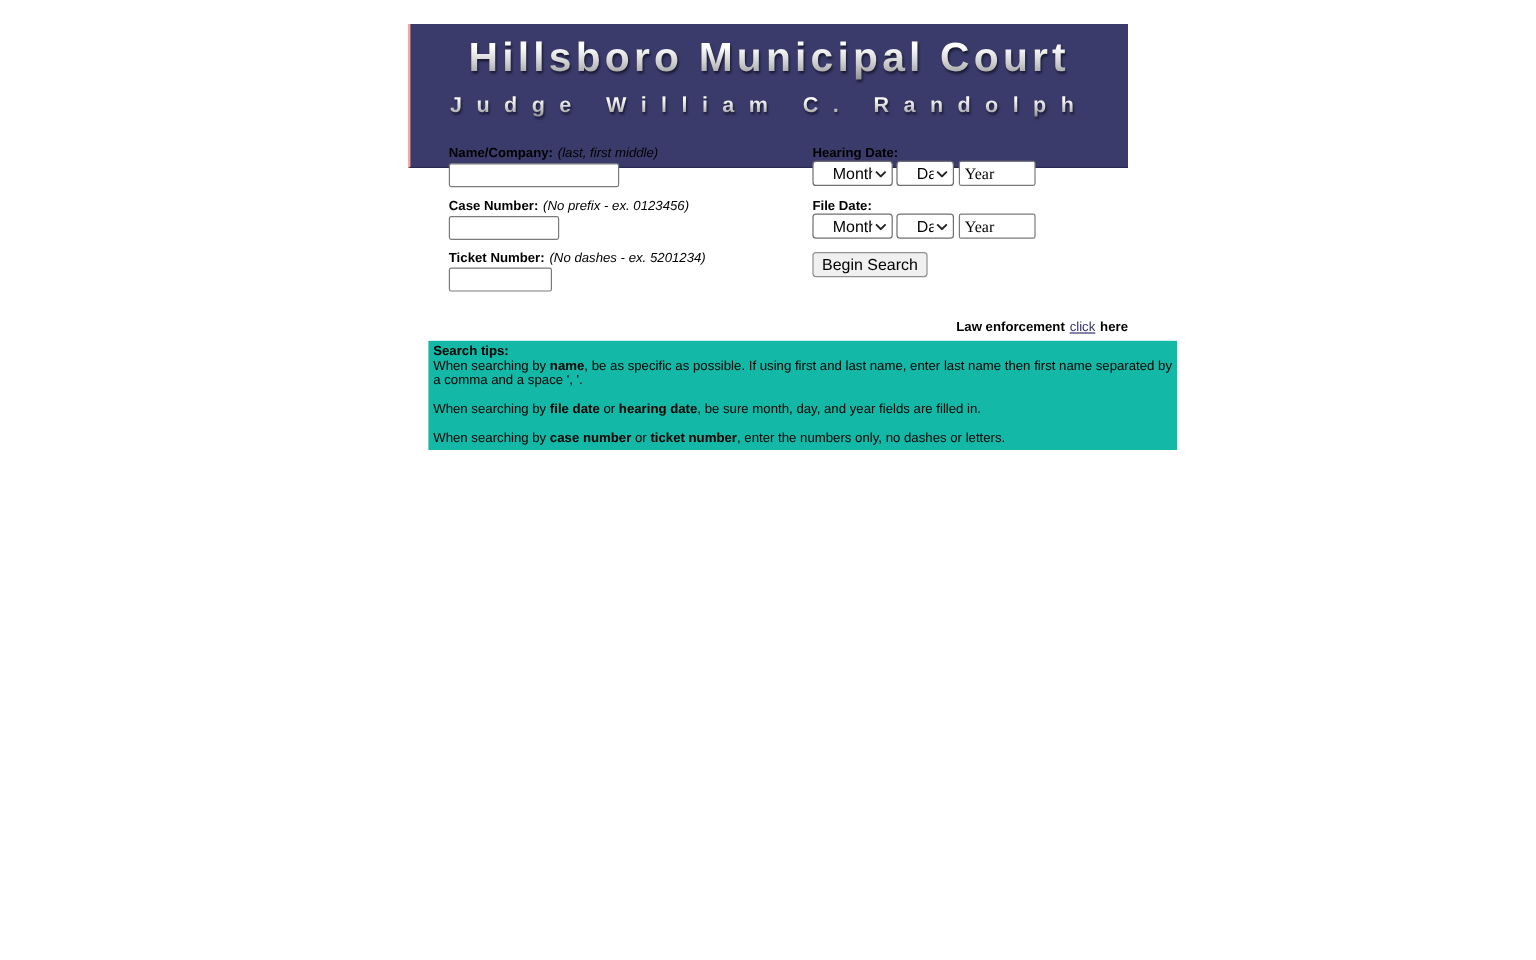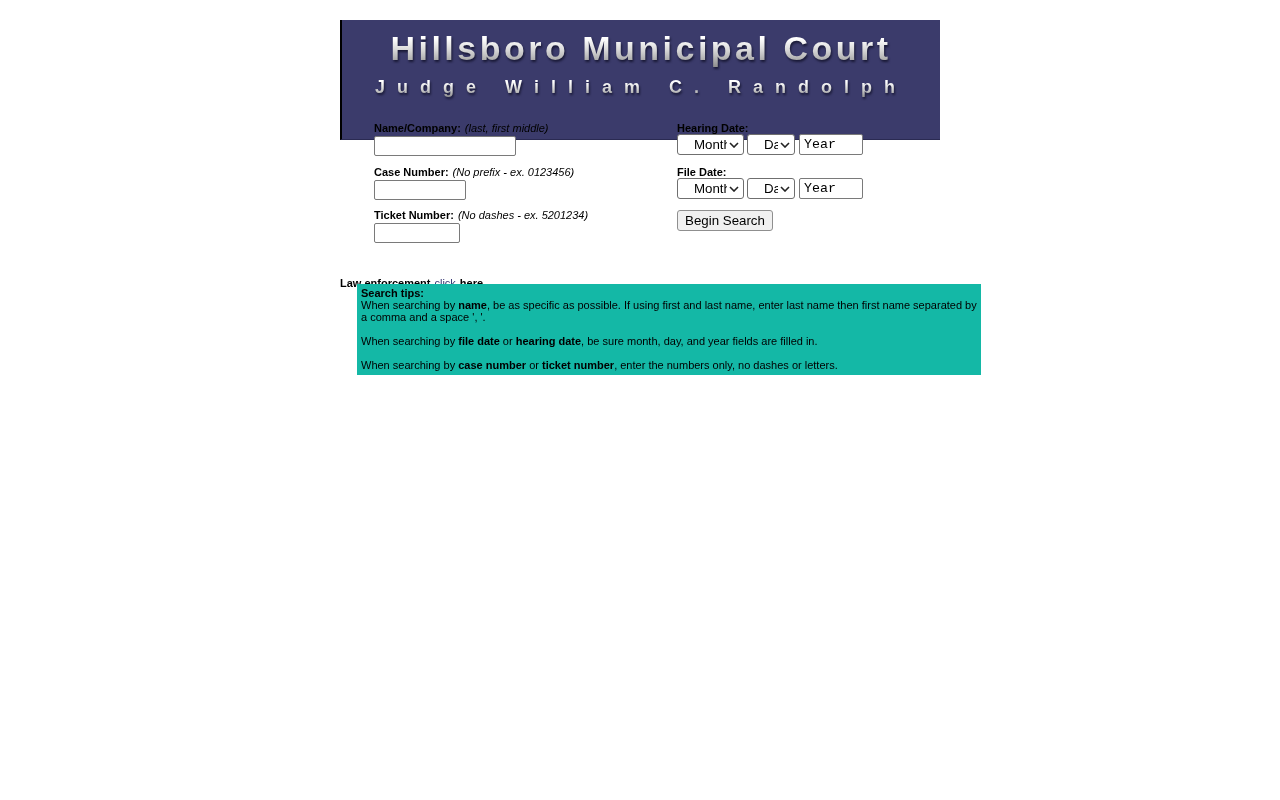--- a/index.html
+++ b/index.html
@@ -13,21 +13,21 @@
     background: #ffffff;
     overflow: hidden;
   }
 
   
   .banner {
     position: absolute;
     left: 340px; top: 20px;
     width: 600px; height: 120px;
     background: #3b3b6b;
-    border-left: 2px solid #000000;
+    border-left: 2px solid #fca5a5;
     border-bottom: 1px solid #2a2a52;
     text-align: center;
   }
   .metal {
     color: #f0f0f0;
     text-shadow: 1px 2px 2px rgba(10,10,30,0.65);
   }
   @supports ((-webkit-background-clip: text) or (background-clip: text)) {
     .metal {
       background: linear-gradient(180deg, #ffffff 25%, #d6d6d6 55%, #8a8a8a 100%);
@@ -67,21 +67,21 @@
     font-style: italic;
     font-weight: normal;
     margin-left: 4px;
   }
   .text-input {
     position: absolute;
     height: 20px;
     border: 1px solid #7a7a7a;
     border-radius: 2px;
     background: #ffffff;
-    font-family: Liberation Mono, monospace;
+    font-family: Liberation Serif, serif;
     font-size: 13.3px;
     color: #000000;
     padding: 1px 4px;
   }
   .select-wrap { position: absolute; height: 21px; }
   .select-wrap select {
     -webkit-appearance: none;
     appearance: none;
     width: 100%; height: 21px;
     border: 1px solid #6f6f6f;
@@ -106,23 +106,23 @@
     border-radius: 3px;
     font-family: "Liberation Sans", sans-serif;
     font-size: 13.3px;
     color: #000000;
     cursor: pointer;
   }
 
   
   .law-line {
     position: absolute;
-    left: 340px; top: 277px;
+    left: 340px; top: 267px;
     width: 600px;
-    text-align: left;
+    text-align: right;
     font-size: 11px;
     font-weight: bold;
     color: #000000;
   }
   .law-line a {
     font-weight: normal;
     color: #333370;
     text-decoration: underline;
     margin: 0 4px;
     cursor: pointer;

